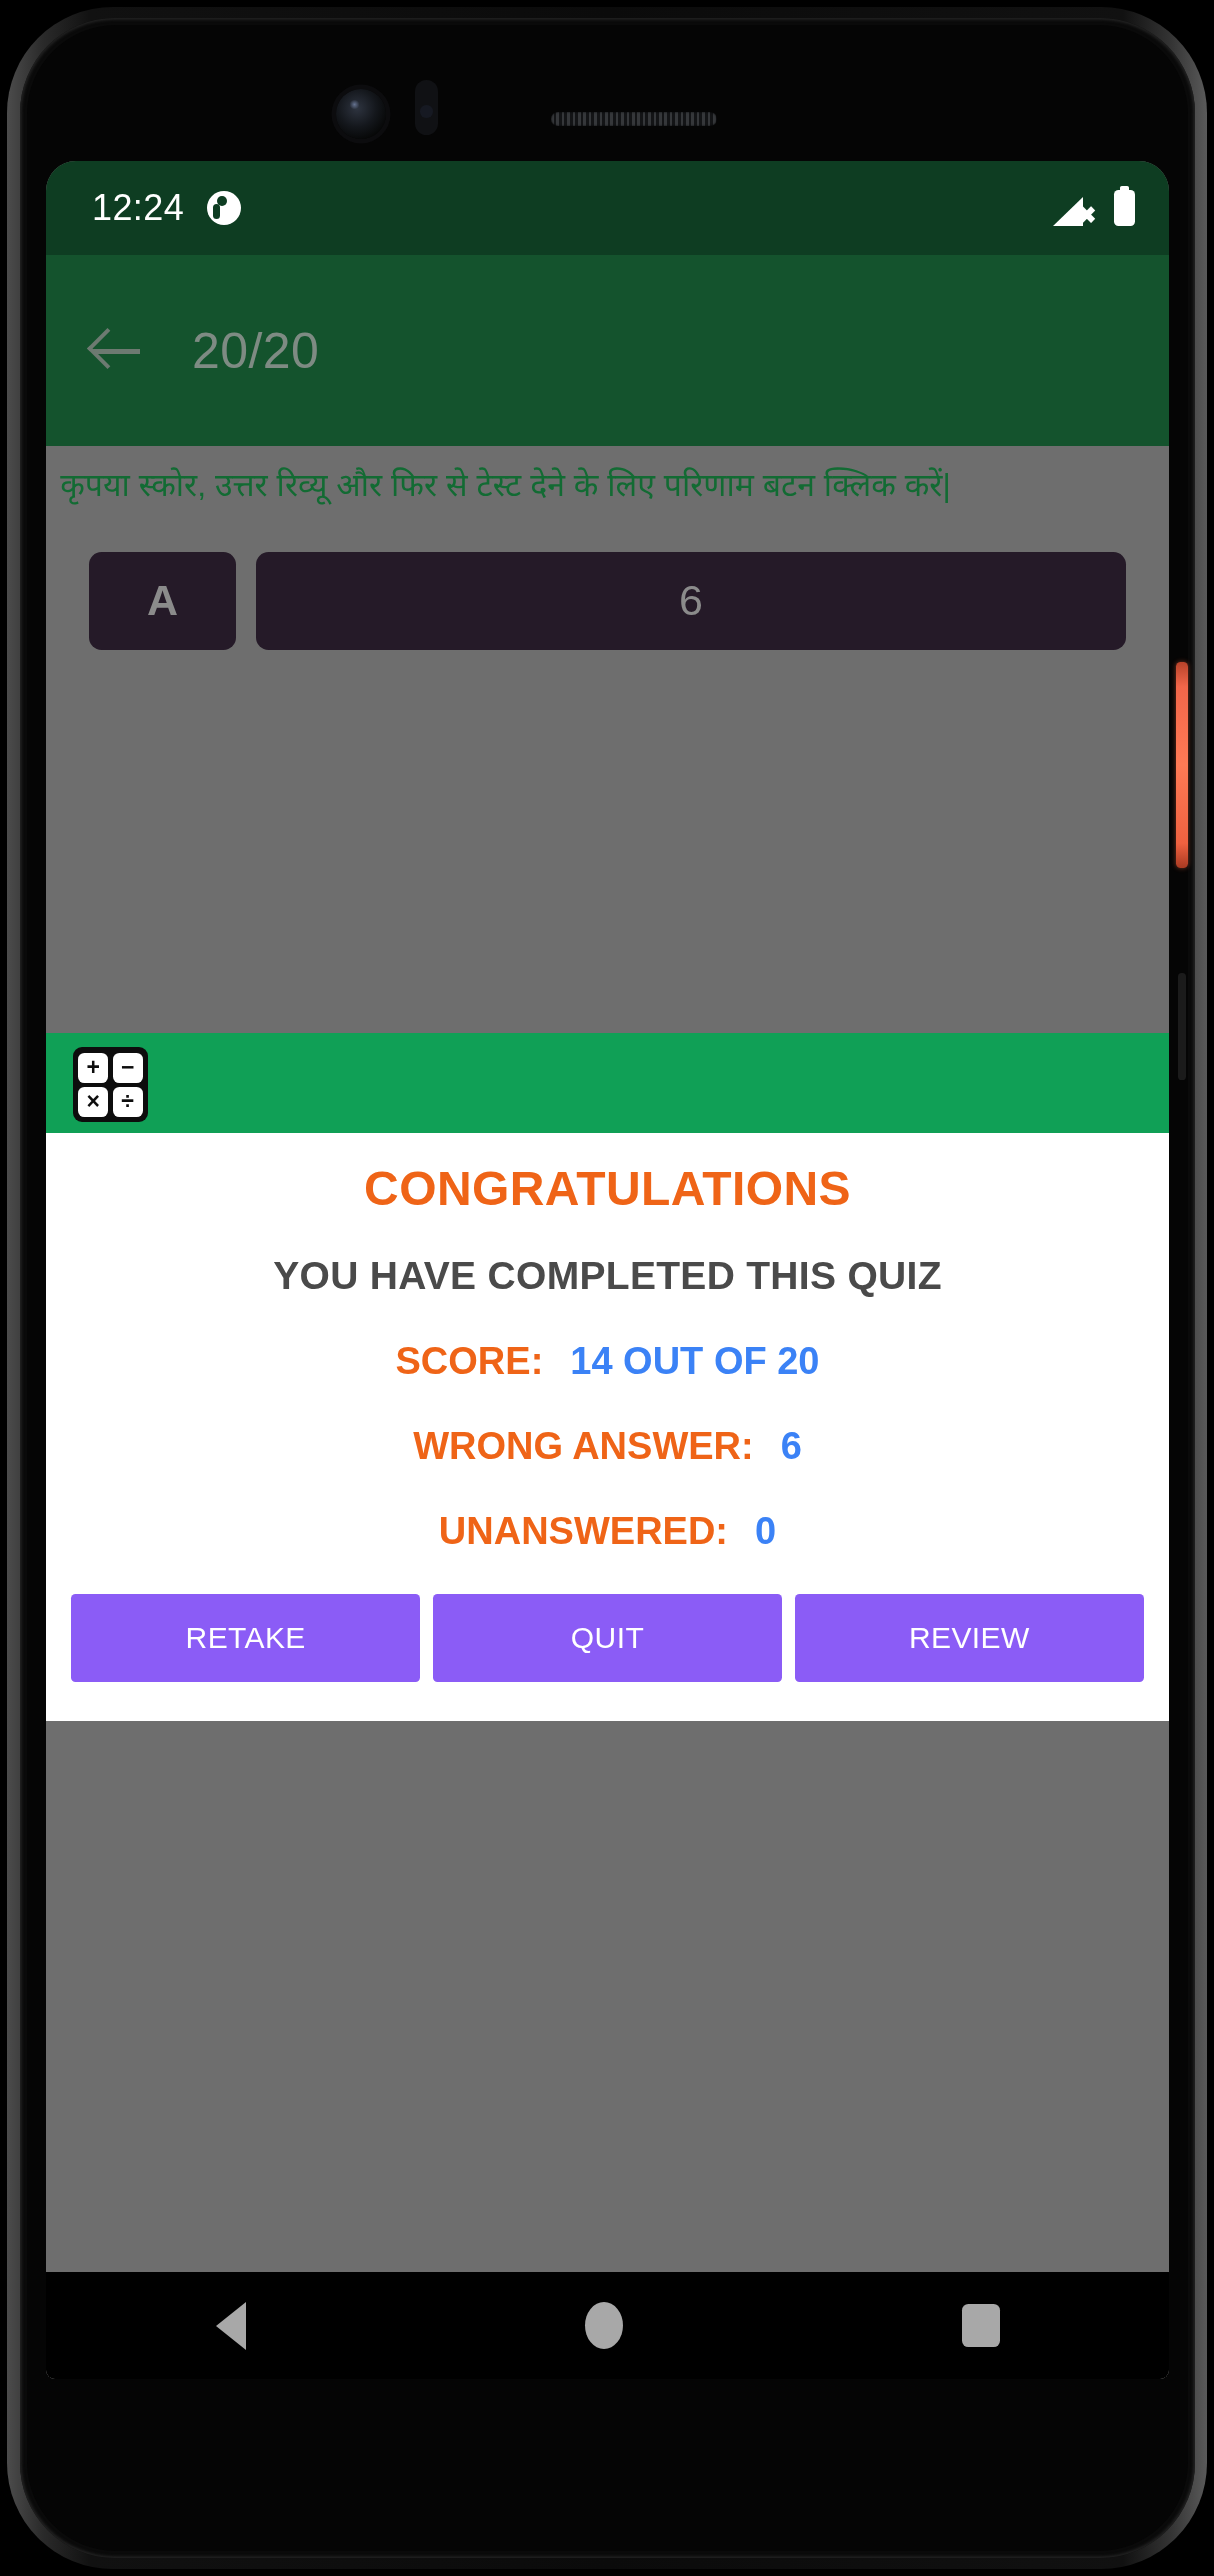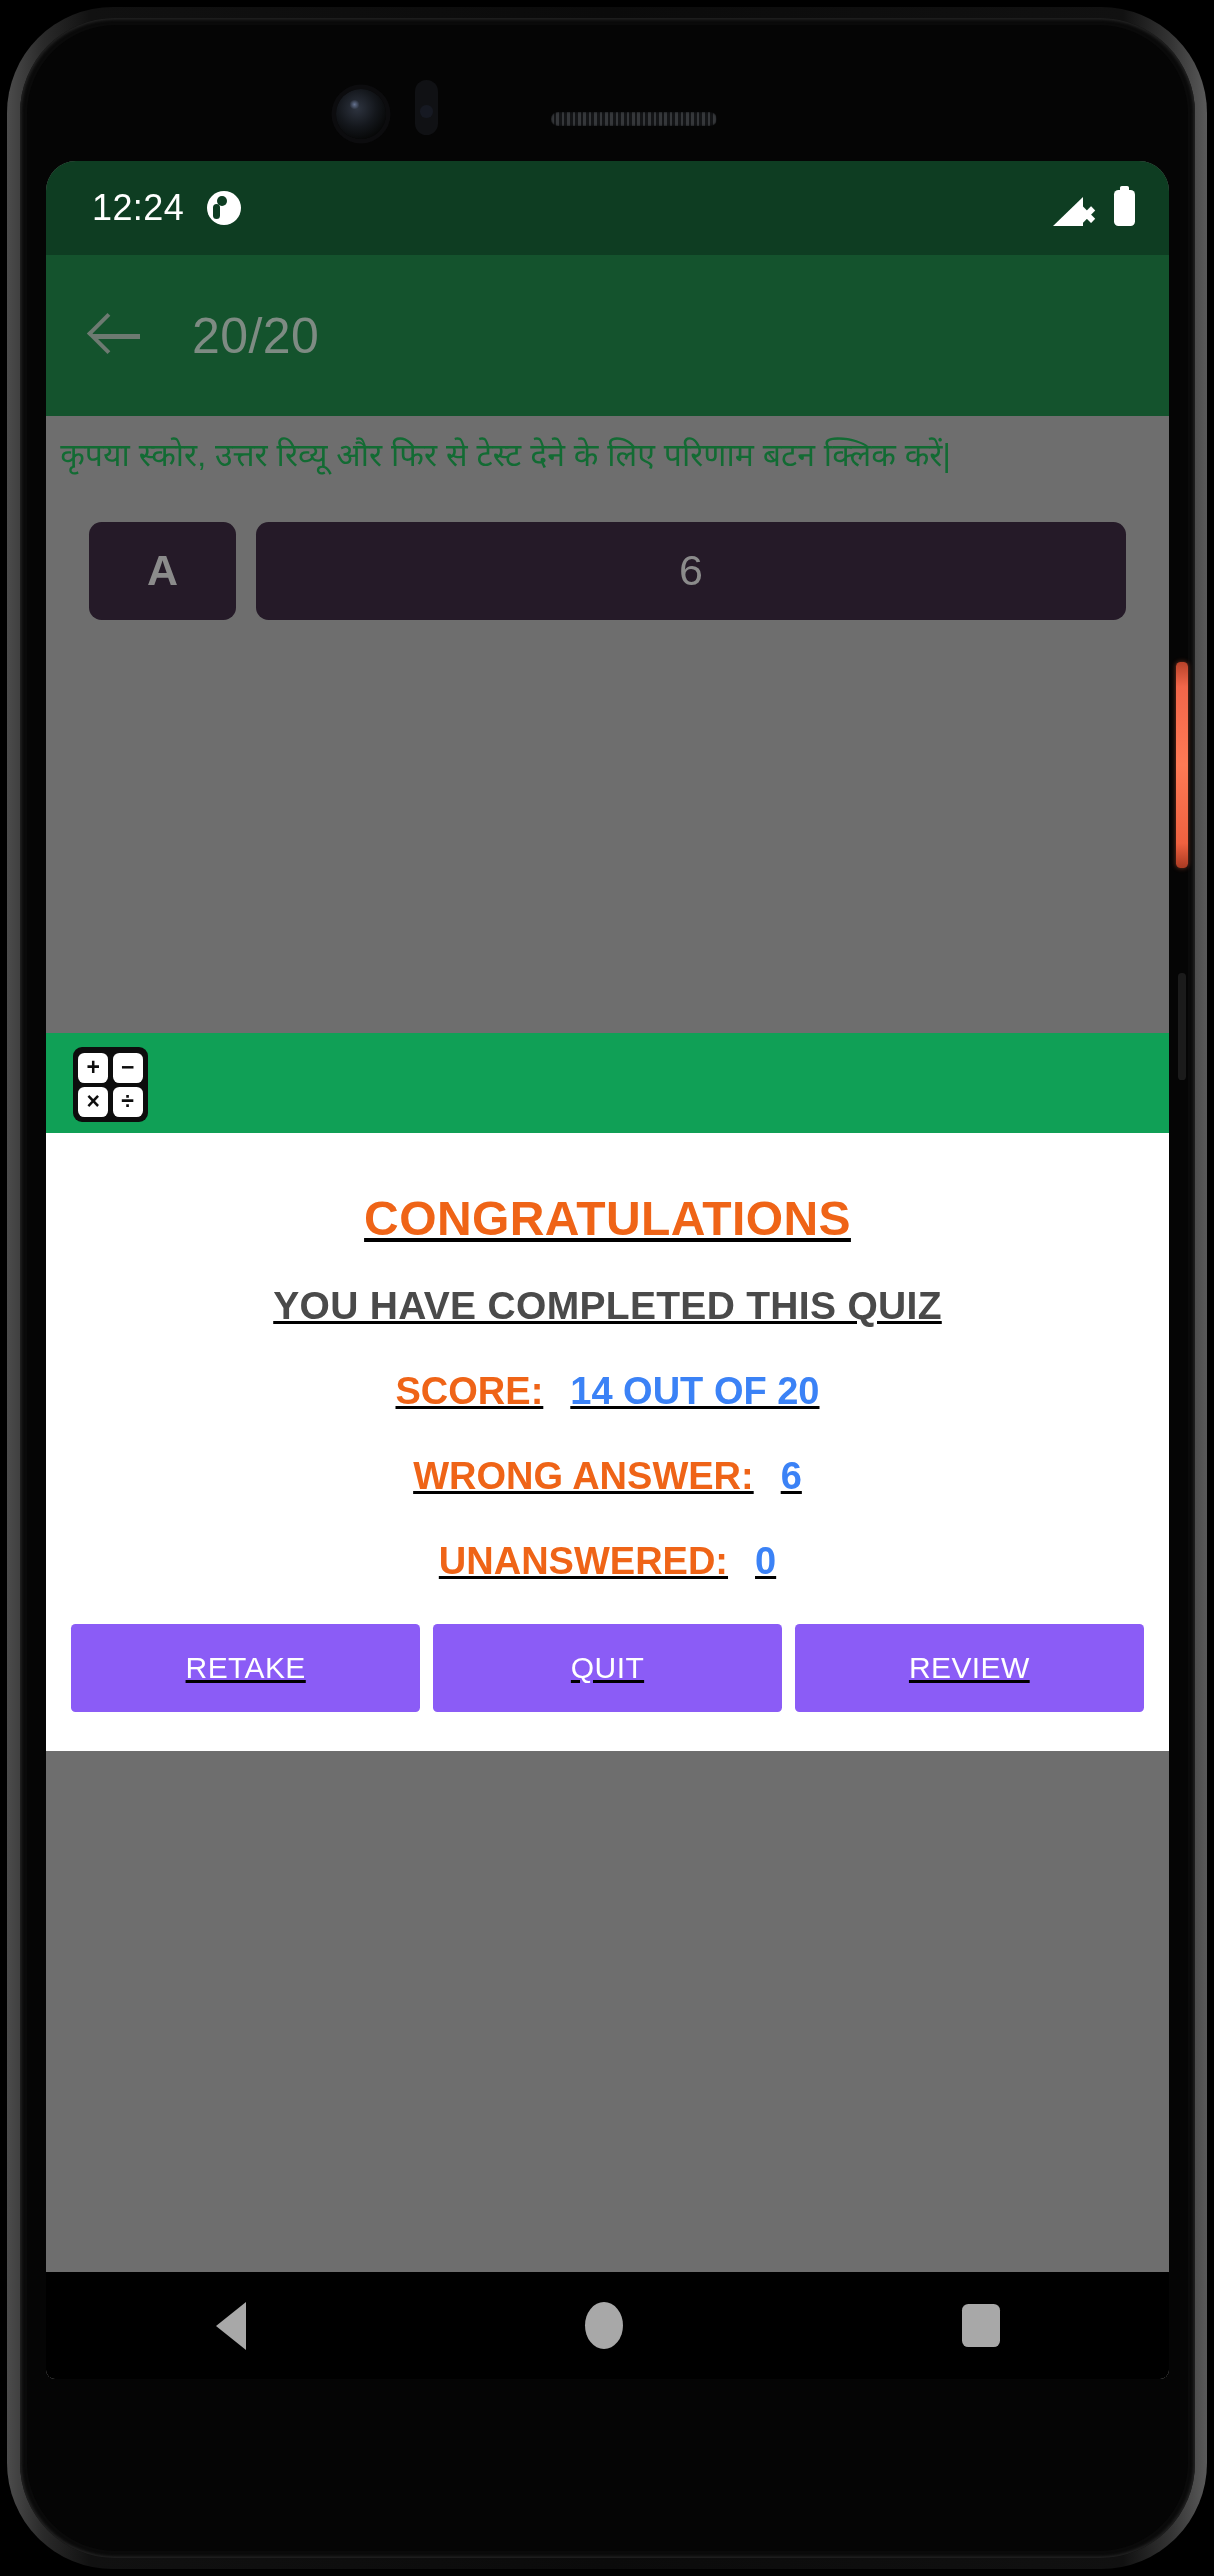--- a/index.html
+++ b/index.html
@@ -163,21 +163,21 @@
   }
   .icon-battery::before{
     content:"";
     position:absolute; left:6.3px; top:-4.5px;
     width:9px;height:4.5px;border-radius:1.8px 1.8px 0 0;
     background:#ffffff;
   }
 
   
   .appbar {
-    height: 161px;
+    height: 191px;
     background: #14532d;
     display: flex;
     align-items: center;
     padding-left: 43px;
     box-sizing: border-box;
   }
   .back-arrow {
     width: 55px; height: 55px;
     position: relative;
     flex: none;
@@ -303,23 +303,22 @@
     line-height: 1;
   }
   .dlg-title {
     width: 100%;
     text-align: center;
     color: #ffffff;
     font-size: 39px;
     font-weight: 400;
   }
   .dlg-body {
-    padding: 58px 0 30px 0;
+    padding: 28px 0 30px 0;
     text-align: center;
-    text-decoration: underline;
   }
   .congrats {
     color: #ef6417;
     font-size: 48px;
     font-weight: 700;
     letter-spacing: 0.4px;
   }
   .completed {
     margin-top: 38px;
     color: #4a4a4a;

